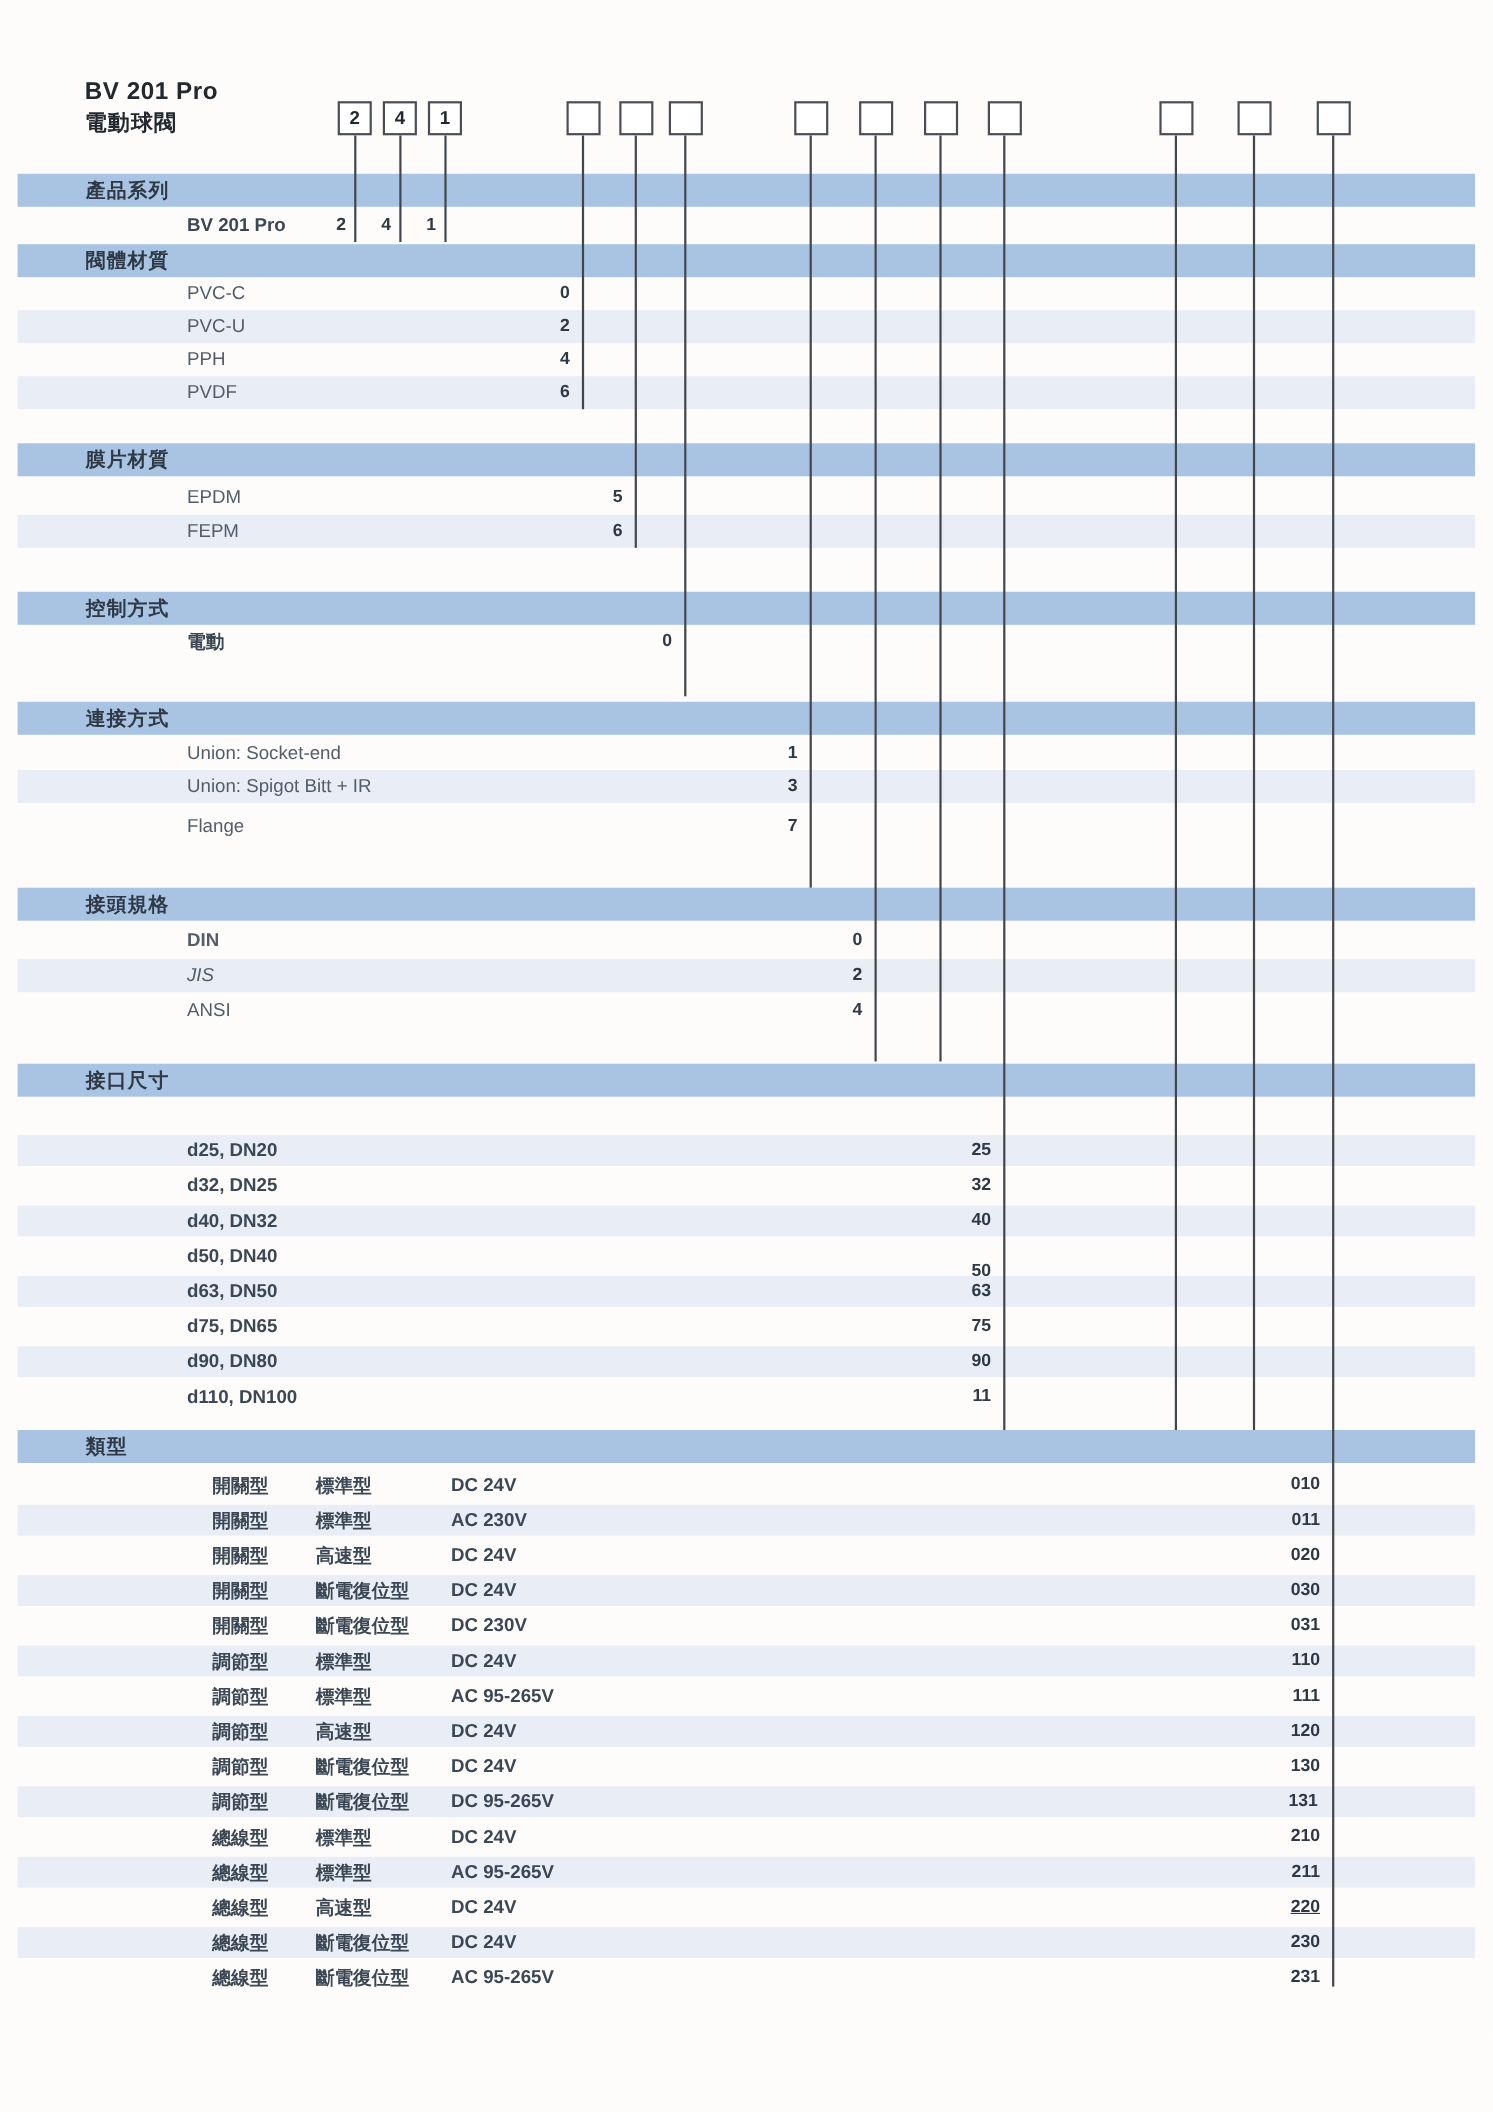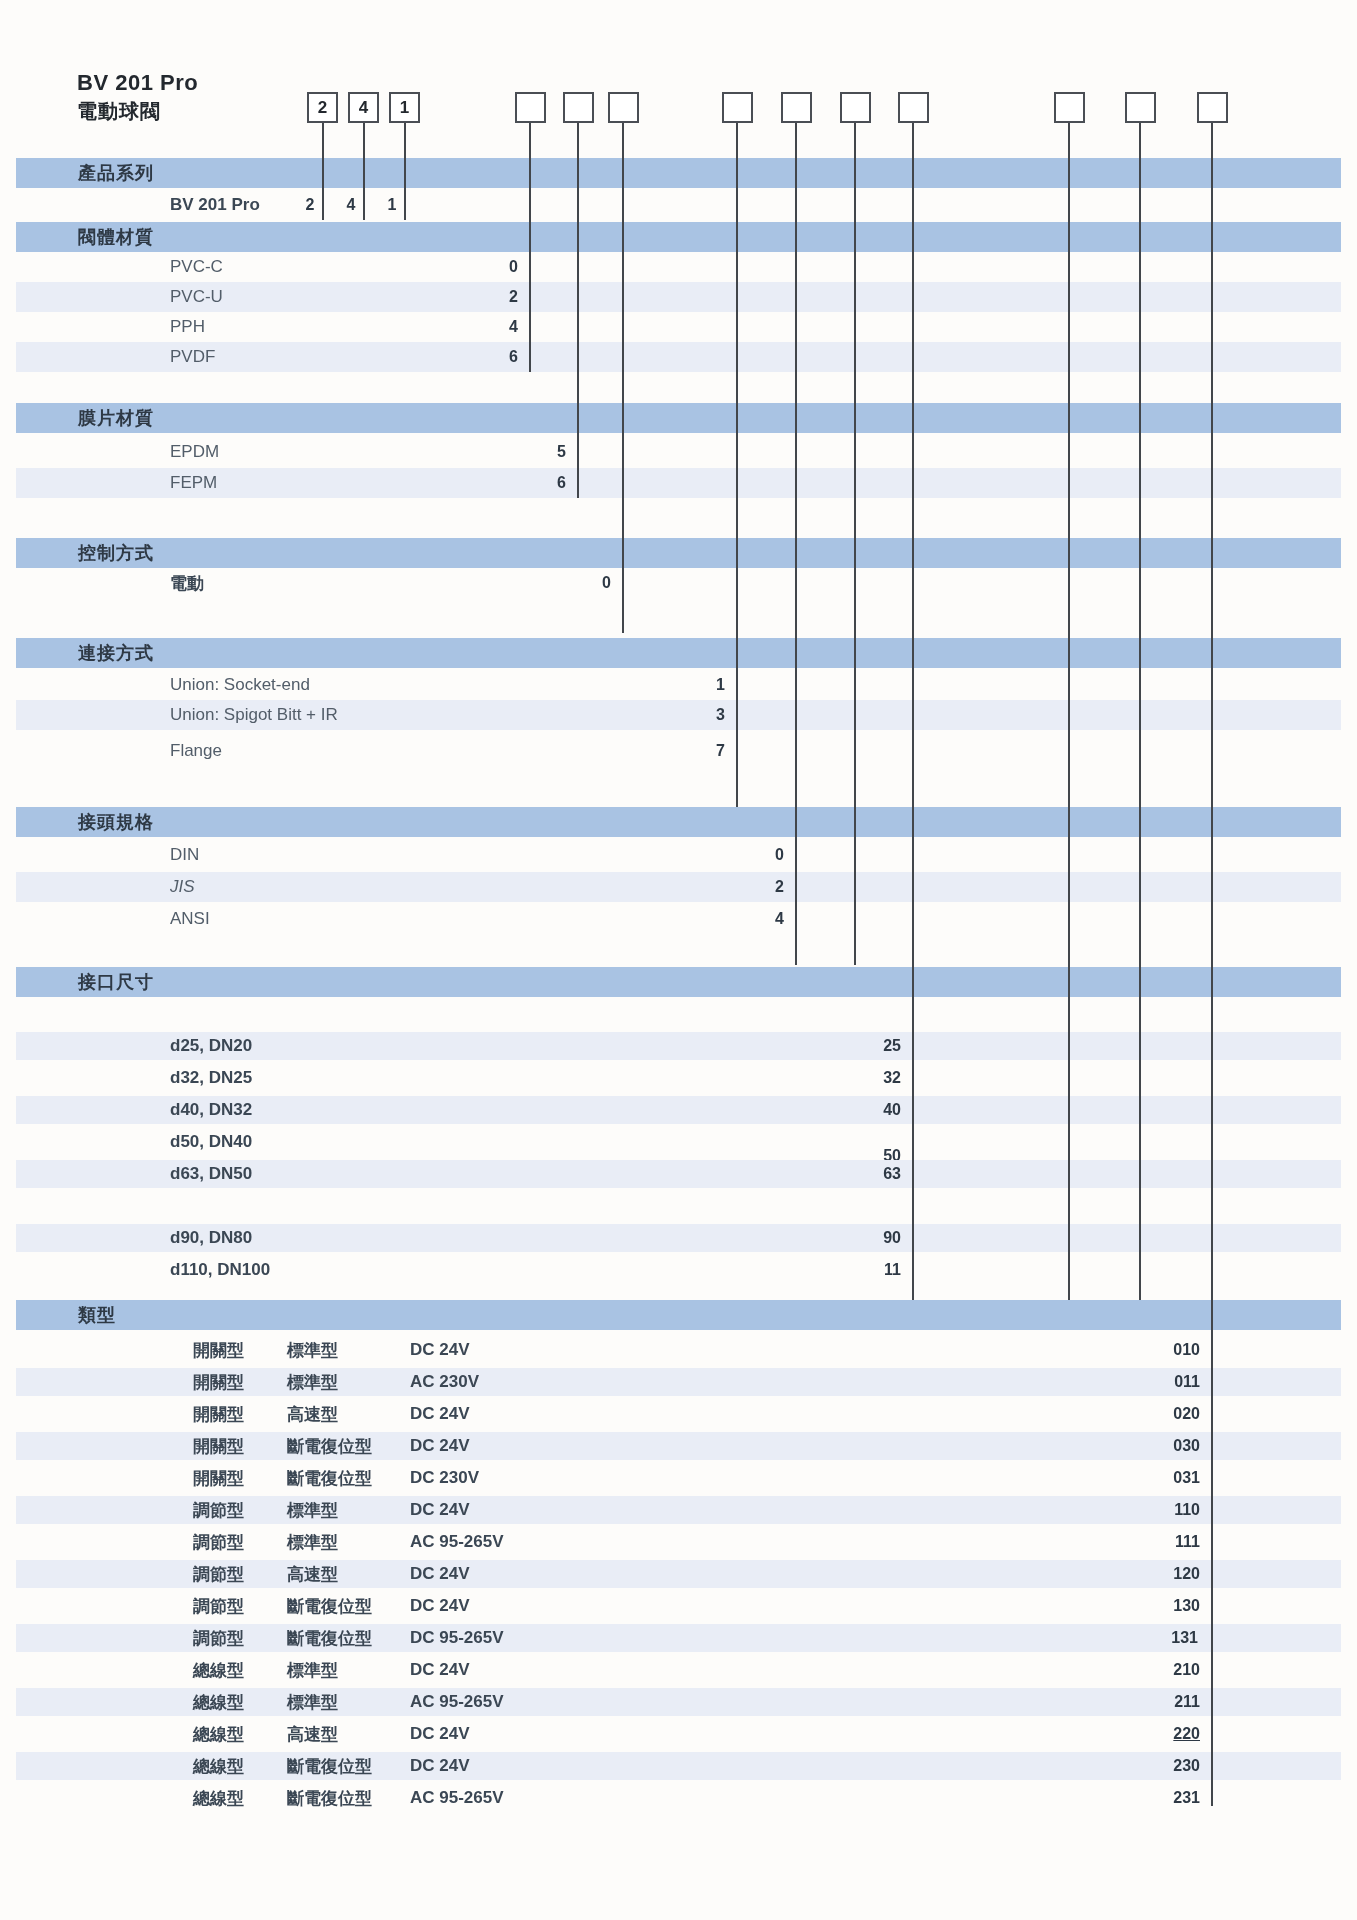--- a/index.html
+++ b/index.html
@@ -118,21 +118,21 @@
       <div class="rcode" style="right: 616px;">3</div>
     </div>
     <div class="band row-plain" style="top: 736px; height: 30px;">
       <div class="rlabel" style="left: 154px;">Flange</div>
       <div class="rcode" style="right: 616px;">7</div>
     </div>
     <div class="band header" style="top: 807px; height: 30px;">
       <div class="hlabel">接頭規格</div>
     </div>
     <div class="band row-plain" style="top: 840px; height: 30px;">
-      <div class="rlabel" style="left: 154px;">DIN</div>
+      <div class="rlabel" style="left: 154px; font-weight: bold;">DIN</div>
       <div class="rcode" style="right: 557px;">0</div>
     </div>
     <div class="band row-alt" style="top: 872px; height: 30px;">
       <div class="rlabel" style="left: 154px; font-style: italic;">JIS</div>
       <div class="rcode" style="right: 557px;">2</div>
     </div>
     <div class="band row-plain" style="top: 904px; height: 30px;">
       <div class="rlabel" style="left: 154px;">ANSI</div>
       <div class="rcode" style="right: 557px;">4</div>
     </div>
@@ -152,20 +152,24 @@
       <div class="rcode" style="right: 440px;">40</div>
     </div>
     <div class="band row-plain" style="top: 1128px; height: 28px;">
       <div class="rlabel bold" style="left: 154px;">d50, DN40</div>
       <div class="rcode" style="right: 440px; margin-top: 28px;">50</div>
     </div>
     <div class="band row-alt" style="top: 1160px; height: 28px;">
       <div class="rlabel bold" style="left: 154px;">d63, DN50</div>
       <div class="rcode" style="right: 440px;">63</div>
     </div>
+    <div class="band row-plain" style="top: 1192px; height: 28px;">
+      <div class="rlabel bold" style="left: 154px;">d75, DN65</div>
+      <div class="rcode" style="right: 440px;">75</div>
+    </div>
     <div class="band row-alt" style="top: 1224px; height: 28px;">
       <div class="rlabel bold" style="left: 154px;">d90, DN80</div>
       <div class="rcode" style="right: 440px;">90</div>
     </div>
     <div class="band row-plain" style="top: 1256px; height: 28px;">
       <div class="rlabel bold" style="left: 154px;">d110, DN100</div>
       <div class="rcode" style="right: 440px;">11</div>
     </div>
     <div class="band header" style="top: 1300px; height: 30px;">
       <div class="hlabel">類型</div>

